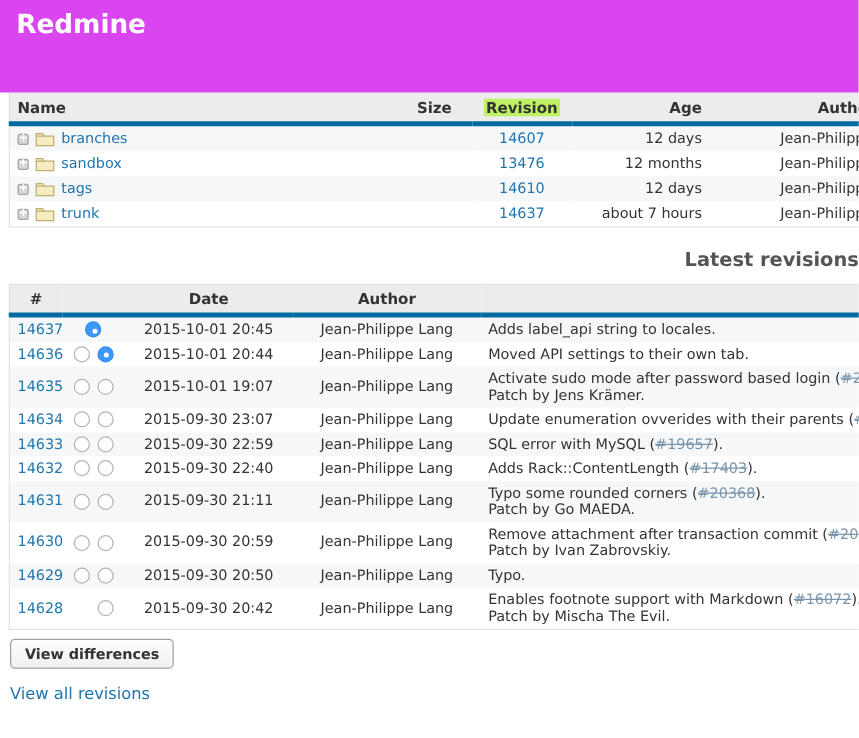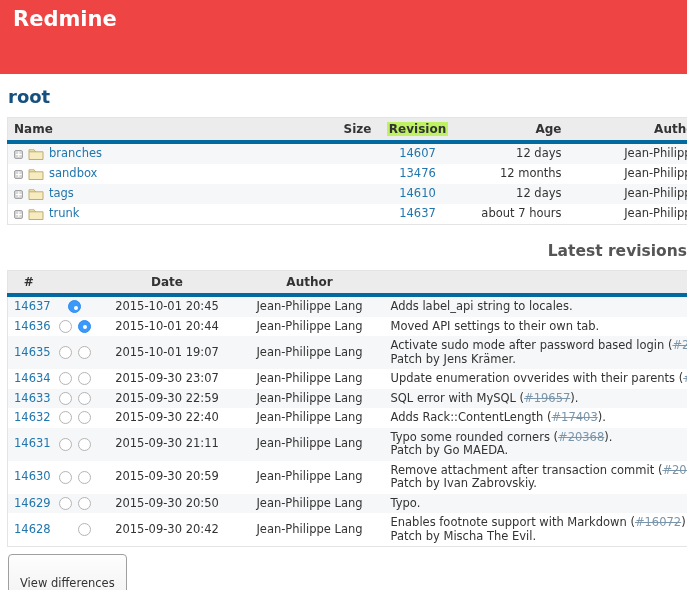--- a/index.html
+++ b/index.html
@@ -3,21 +3,21 @@
 <meta charset="utf-8">
 <style>
   * { box-sizing: border-box; }
   html,body { margin:0; padding:0; }
   body {
     width:687px; height:590px; overflow:hidden;
     background:#fff; font-family:"DejaVu Sans", sans-serif;
     color:#333;
   }
   
-  #app-header { background:#ef4444; height:74px; position:relative; }
+  #app-header { background:#d946ef; height:74px; position:relative; }
   .app-title {
     color:#fff; font-weight:bold; font-size:21px;
     padding:7px 0 0 13px; letter-spacing:0;
   }
   #main-tabs {
     position:absolute; left:6px; bottom:0; right:0;
     display:flex; align-items:flex-end; white-space:nowrap;
   }
   .tab {
     color:#fff; font-weight:bold; font-size:12.5px;
@@ -47,21 +47,21 @@
     padding:4px 6px; border-bottom:4px solid #0369a1; font-size:12px;
   }
   table.list td { padding:3px 6px; line-height:13.5px; }
   tr.odd  { background:#f6f7f8; }
   tr.even { background:#ffffff; }
   a { color:#2176AE; text-decoration:none; cursor:pointer; }
   .sort-hl { background:#bef264; padding:0 2px; }
   
   #repo-table { width:780px; }
   .col-name   { width:320px; text-align:left; }
-  .col-size   { width:50px;  text-align:right; }
+  .col-size   { width:50px;  text-align:left; }
   .col-rev    { width:80px;  text-align:center; }
   .col-age    { width:110px; text-align:right;margin-top:43px; }
   .col-author { width:220px; text-align:center; }
   td.name-cell { display:flex; align-items:center; gap:5px; padding-left:4px; }
   .expander {
     width:9px; height:9px; flex:0 0 9px;
     background:#d6d6d6; border:1px solid #a3a3a3; border-radius:2px;
     color:#fff; font-size:9px; line-height:7px; text-align:center;
     font-weight:bold; cursor:pointer;
   }
@@ -88,38 +88,37 @@
   .radio.checked::after {
     content:""; position:absolute; left:4.5px; top:4.5px;
     width:4px; height:4px; border-radius:50%; background:#fff;
   }
   .radio.hidden { visibility:hidden; }
   .issue-link { color:#7B96AA; text-decoration:line-through; }
   .comment-line { display:block; }
   
   #view-differences-button {
     margin:7px 0 0 1px; font-family:"DejaVu Sans", sans-serif;
-    font-size:11.5px; color:#333; padding:21px 11px;
+    font-size:11.5px; color:#333; padding:4px 11px;
     border:1px solid #9f9f9f; border-radius:4px;
-    background:linear-gradient(#fdfdfd,#f0f0f0); cursor:pointer;
+    background:linear-gradient(#fdfdfd,#f0f0f0); cursor:pointer;font-weight:bold;
   }
   #view-all-revisions-link {
     display:inline-block; margin:13px 0 0 1px; font-size:13px;
   }
 </style>
 </head>
 <body>
 
 <header id="app-header">
   <div class="app-title">Redmine</div>
 </header>
 
 <main id="content">
 
-  <h2 id="page-title">root</h2>
 
   <table class="list" id="repo-table">
     <thead>
         <tr>
       <th class="col-name">Name</th>
       <th class="col-size">Size</th>
       <th class="col-rev"><span class="sort-hl">Revision</span></th>
       <th class="col-age">Age</th>
       <th class="col-author">Author</th>
     </tr>

